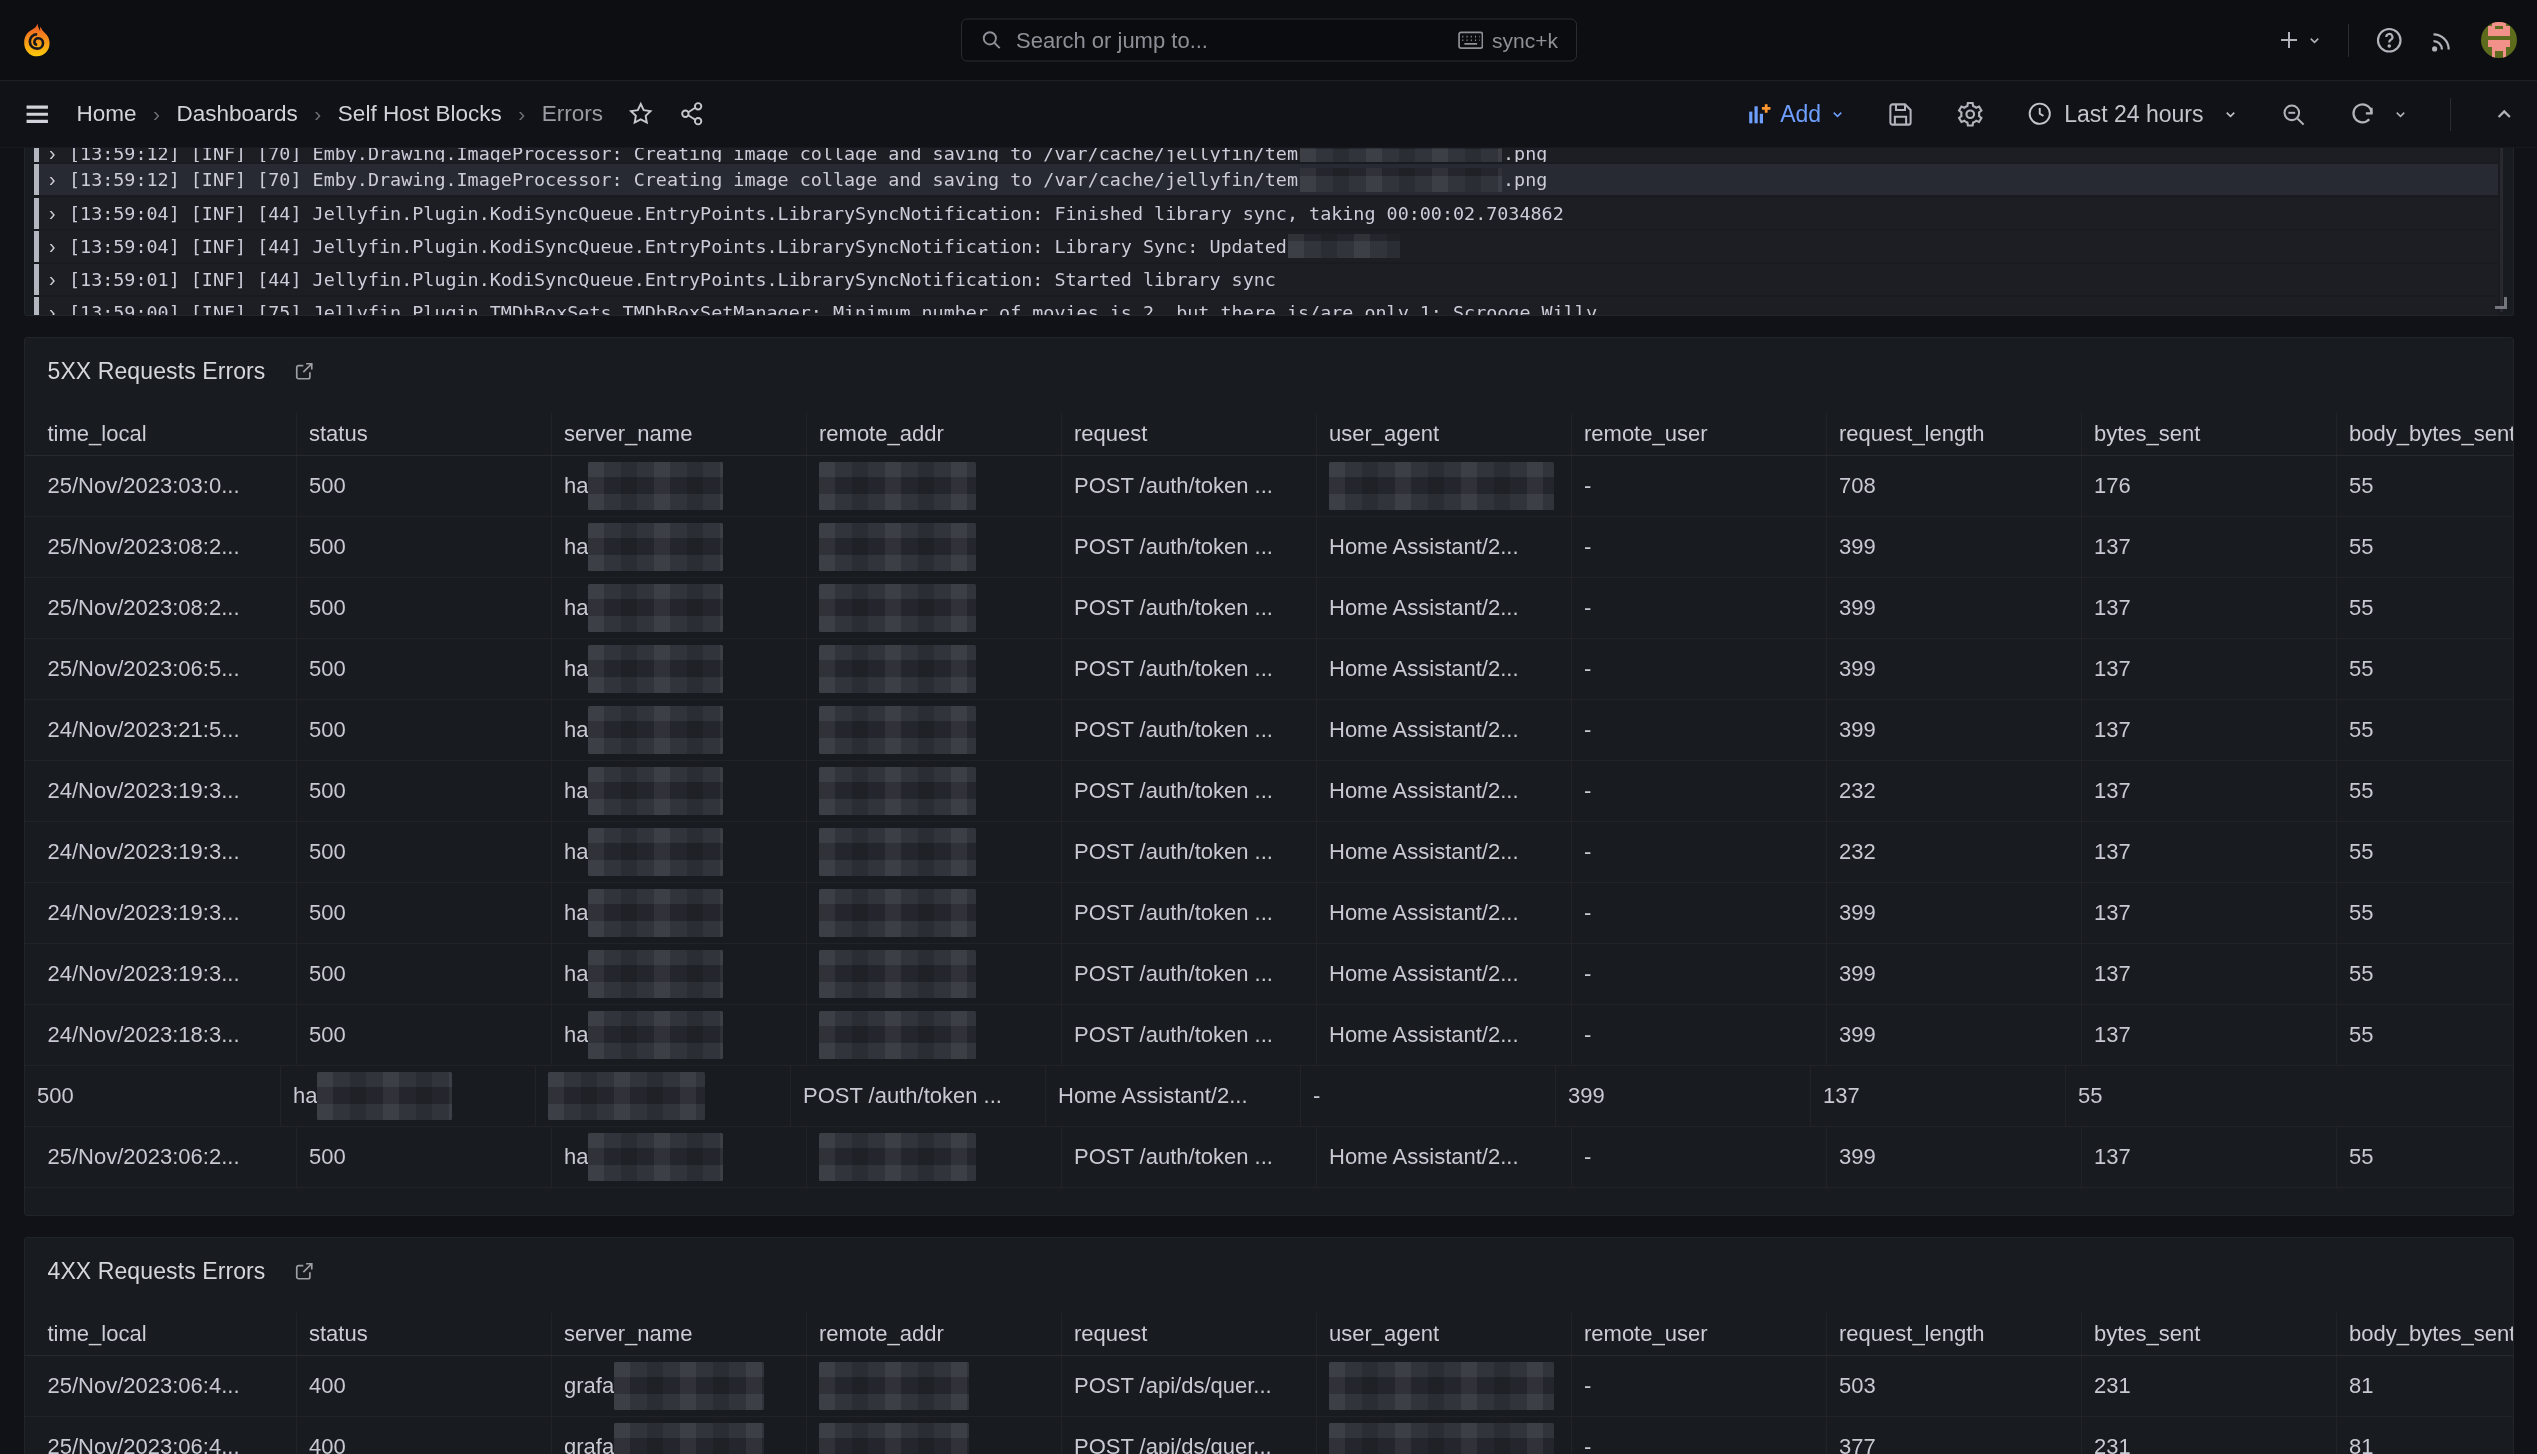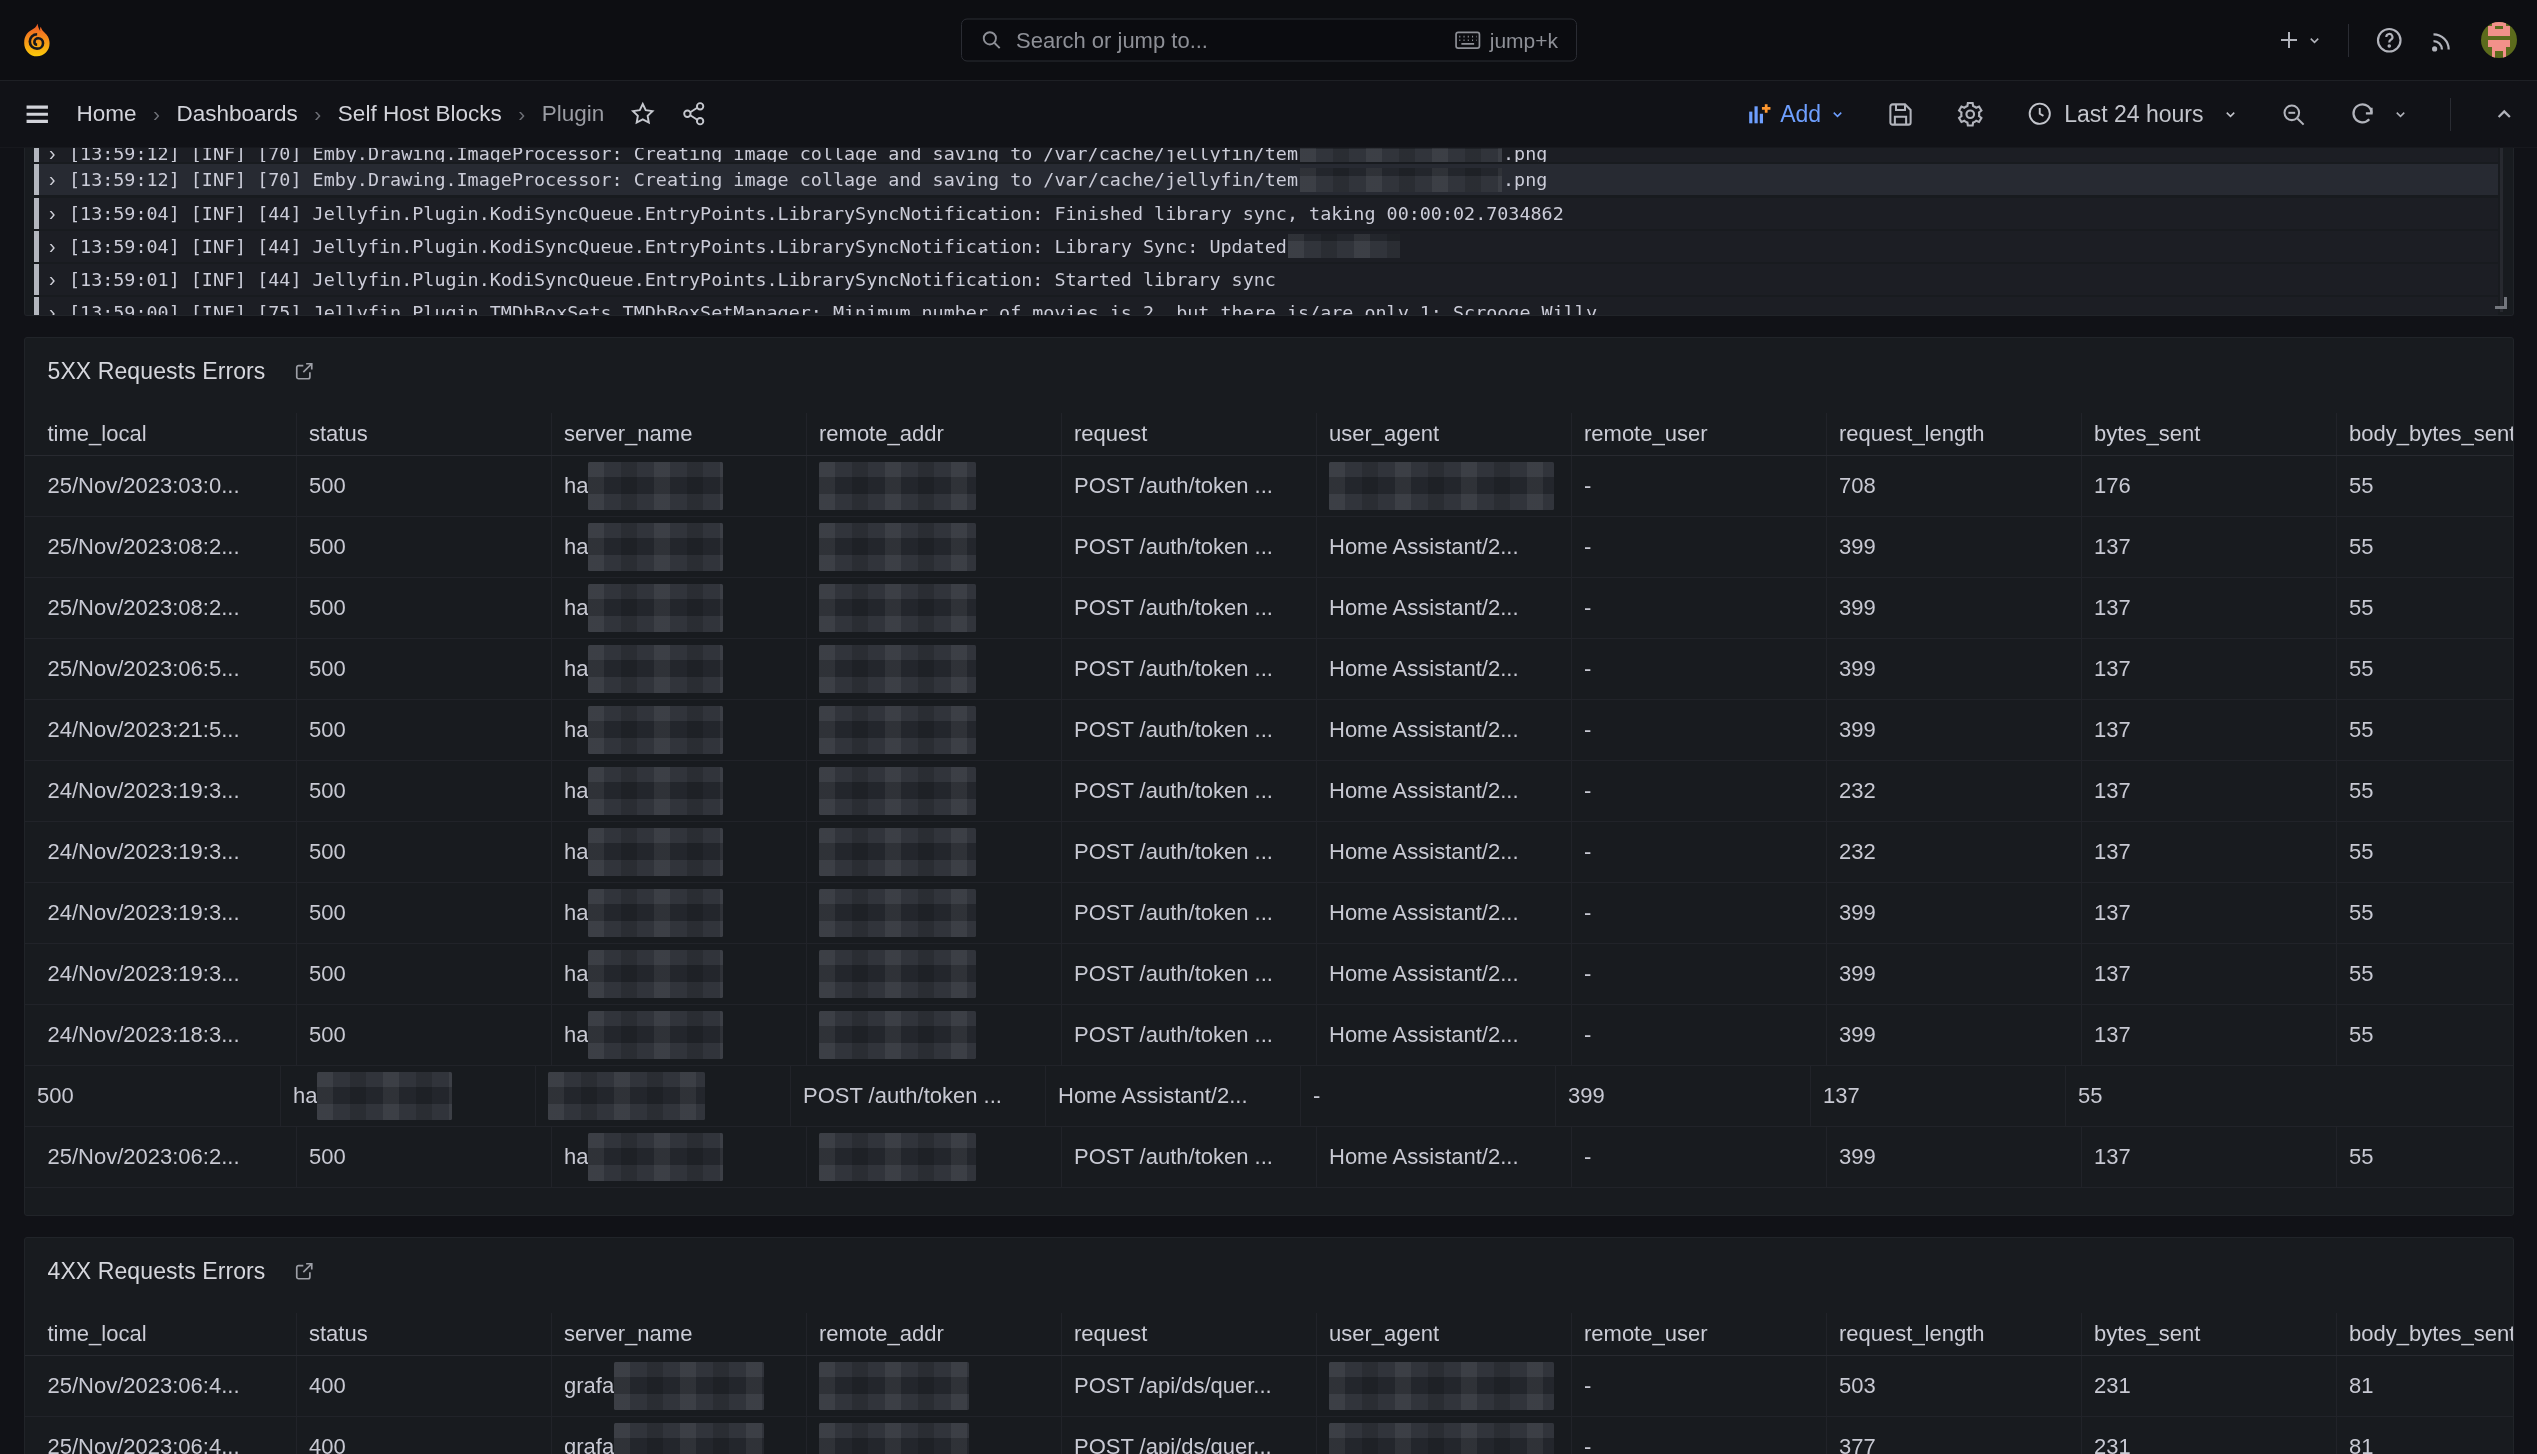--- a/index.html
+++ b/index.html
@@ -111,21 +111,21 @@
       </svg>
     </span>
     <span class="search-ph">Search or jump to...</span>
     <span class="search-kbd">
       <span>
         <svg width="25.5" height="19.5" viewBox="0 0 24 17" fill="none" stroke="#8e9097" stroke-width="1.6">
           <rect x="1" y="1" width="22" height="15" rx="2"></rect>
           <path d="M4 5h1M8 5h1M12 5h1M16 5h1M20 5h0.5M4 8.5h1M8 8.5h1M12 8.5h1M16 8.5h1M20 8.5h0.5M6 12h12"></path>
         </svg>
       </span>
-      <span>jump+k</span>
+      <span>sync+k</span>
     </span>
   </div>
 
   <div class="nav-actions">
     <span class="iconbtn ic">
       <svg width="24" height="24" viewBox="0 0 24 24" fill="none" stroke="#b2b4bc" stroke-width="2">
           <path d="M12 4v16M4 12h16"></path>
         </svg>
       <svg width="15" height="15" viewBox="0 0 24 24" fill="none" stroke="#b2b4bc" stroke-width="2.4">
           <path d="M6 9l6 6 6-6"></path>
@@ -168,21 +168,21 @@
       <path d="M3 6h18M3 12h18M3 18h18"></path>
     </svg>
   </span>
   <div class="breadcrumb">
       <span class="bc-item">Home</span>
       <span class="bc-sep">›</span>
       <span class="bc-item">Dashboards</span>
       <span class="bc-sep">›</span>
       <span class="bc-item">Self Host Blocks</span>
       <span class="bc-sep">›</span>
-      <span class="bc-item current">Plugin</span>
+      <span class="bc-item current">Errors</span>
     </div>
   <div class="bc-icons">
     <span class="iconbtn">
       <svg width="25.5" height="25.5" viewBox="0 0 24 24" fill="none" stroke="#c6c8cf" stroke-width="1.8">
         <path d="M12 2.8l2.8 5.8 6.4.9-4.6 4.5 1.1 6.3L12 17.3l-5.7 3 1.1-6.3L2.8 9.5l6.4-.9z"></path>
       </svg>
     </span>
     <span class="iconbtn">
       <svg width="25.5" height="25.5" viewBox="0 0 24 24" fill="none" stroke="#c6c8cf" stroke-width="1.8">
         <circle cx="18" cy="5" r="3"></circle>

